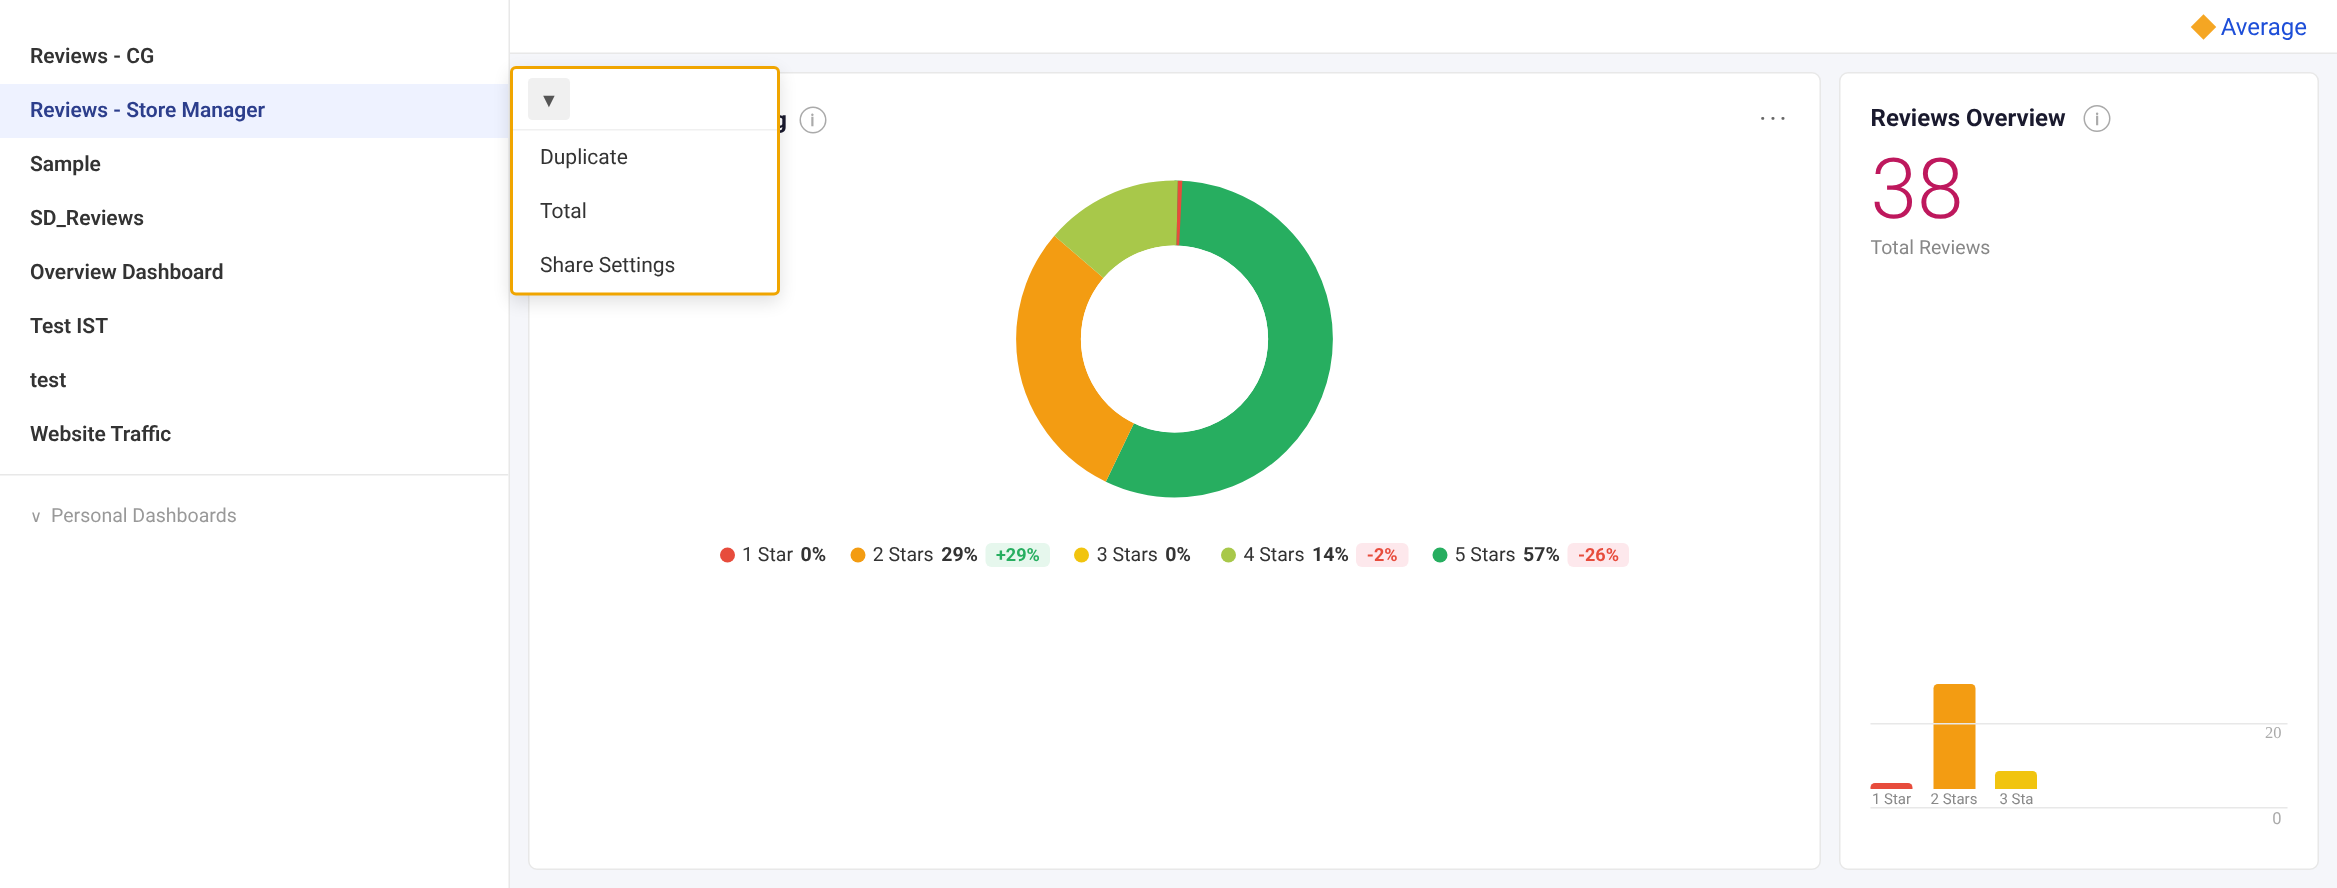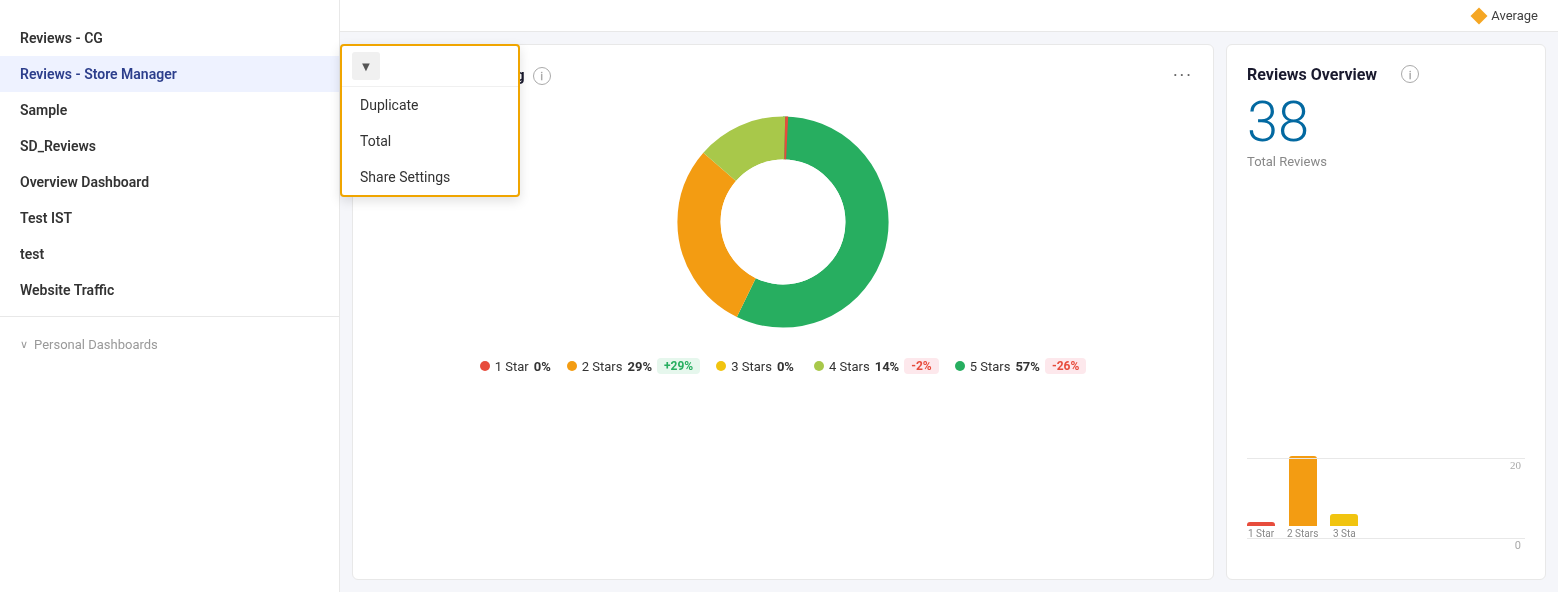--- a/index.html
+++ b/index.html
@@ -62,22 +62,22 @@
       flex-direction: column;
       position: relative;
       overflow: hidden;
     }
 
     
     .topbar-hint {
       background: #fff;
       border-bottom: 1px solid #e8e8e8;
       padding: 8px 20px;
-      font-size: 13px;
-      color: #404040;
+      font-size: 16px;
+      color: #1d4ed8;
       display: flex;
       align-items: center;
       justify-content: flex-end;
     }
 
     .legend-item {
       display: flex;
       align-items: center;
       gap: 6px;
     }
@@ -213,29 +213,29 @@
       flex-direction: column;
       position: relative;
       overflow: hidden;
     }
 
     .overview-title {
       font-size: 16px;
       font-weight: 700;
       color: #1a1a2e;
       display: flex;
-      align-items: flex-start;
-      gap: 24px;
+      align-items: center;
+      gap: 12px;
       margin-bottom: 8px;
     }
 
     .total-number {
       font-size: 56px;
       font-weight: 300;
-      color: #0369a1;
+      color: #be185d;
       line-height: 1.1;
     }
 
     .total-label {
       font-size: 13px;
       color: #888;
       margin-bottom: 24px;
     }
 
     
@@ -440,21 +440,21 @@
     <div class="overview-panel">
       <div class="overview-title">
         <span>Reviews Overview</span>
         <span class="info-icon">ℹ</span>
       </div>
       <div class="total-number">38</div>
       <div class="total-label">Total Reviews</div>
 
       <div class="bar-chart-area">
 
-        <div class="bar-chart-gridline" style="bottom: 100px; font-family: Liberation Serif, serif;">
+        <div class="bar-chart-gridline" style="bottom: 76px; font-family: Liberation Serif, serif;">
           <span class="y-axis-label">20</span>
         </div>
 
         <div class="bar-chart-gridline" style="bottom: 20px;">
           <span class="y-axis-label">0</span>
         </div>
 
         <div class="bar-chart-body">
           <div class="bar-group">
             <div class="bar" style="height:4px; background:#e74c3c;"></div>

